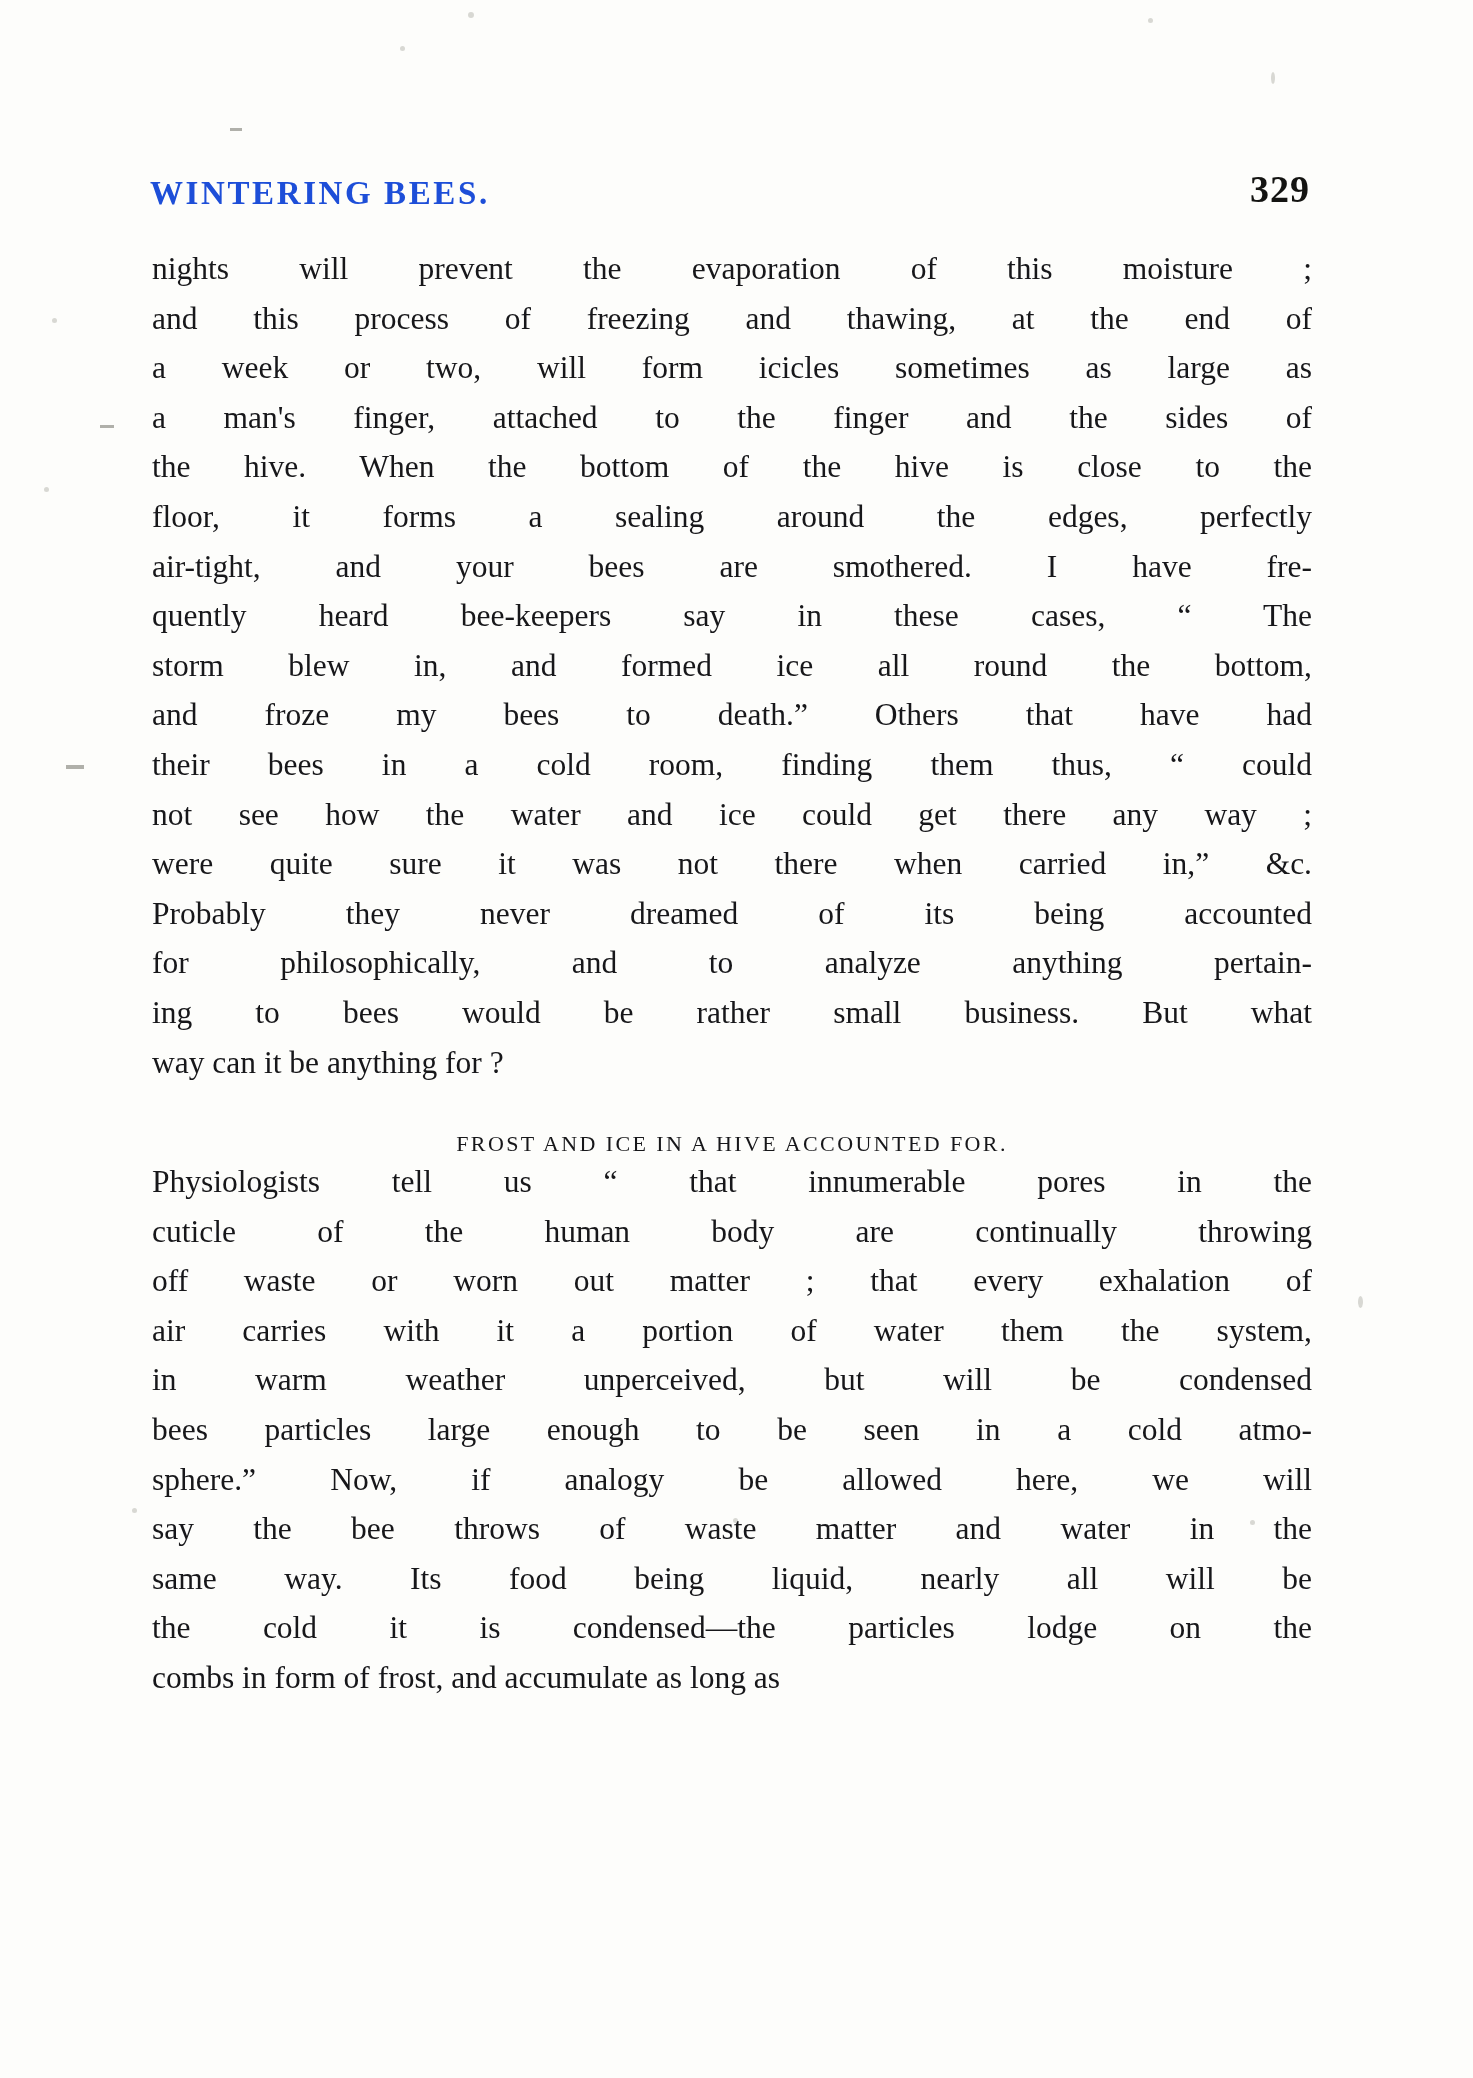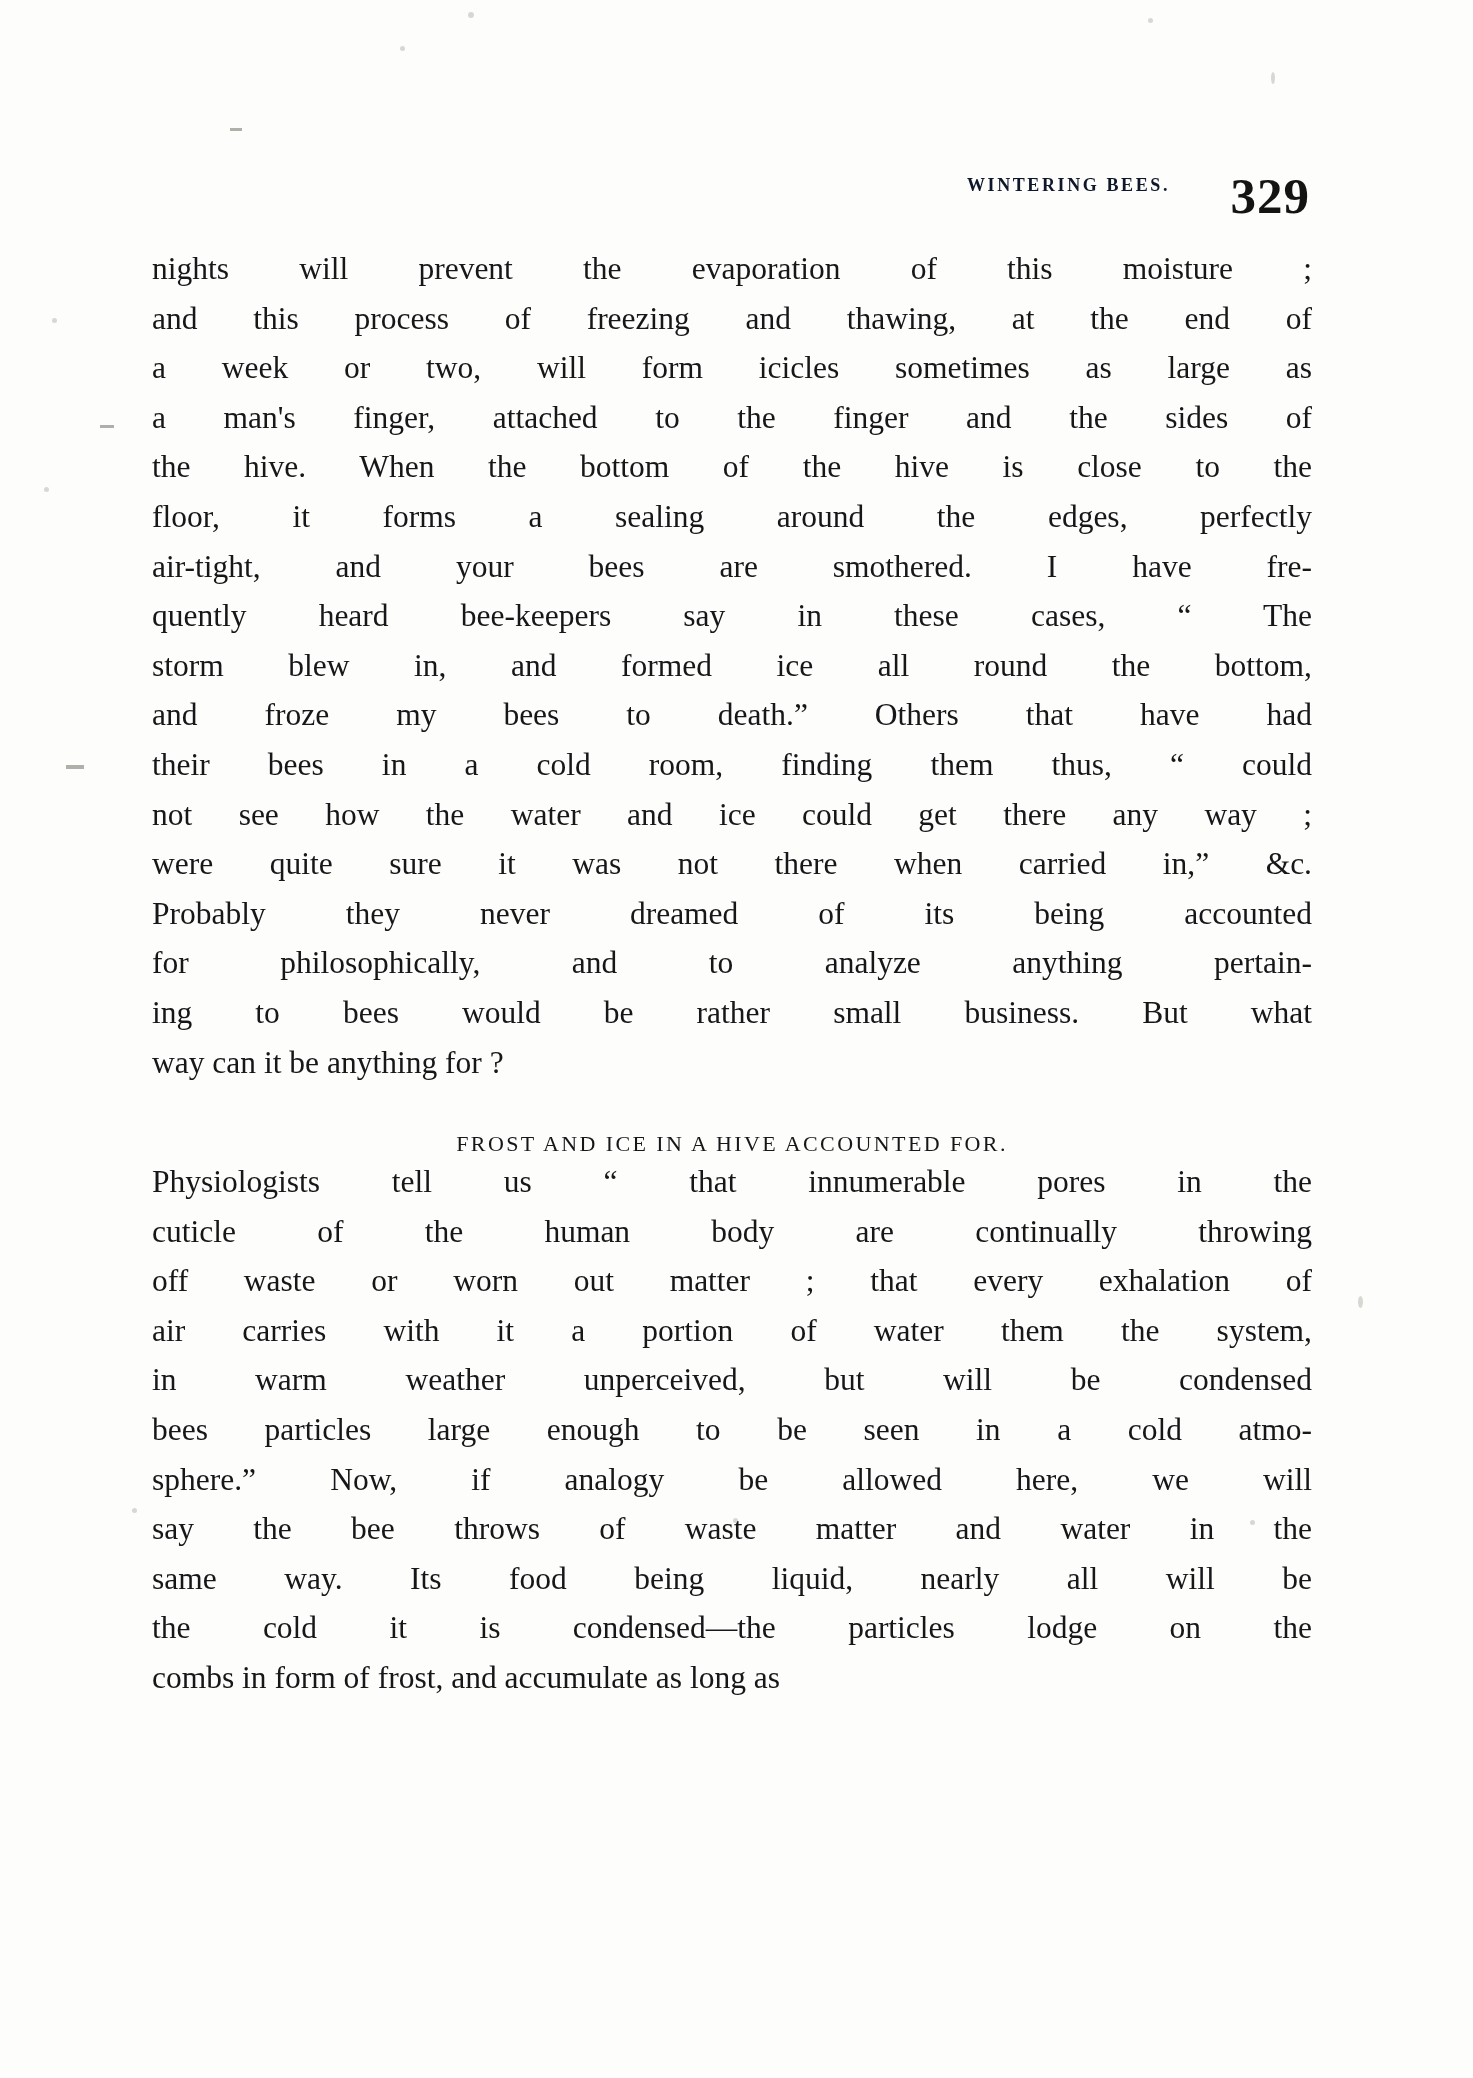--- a/index.html
+++ b/index.html
@@ -28,33 +28,33 @@
     left: 150px;
     top: 175px;
     width: 1160px;
     height: 48px;
   }
   .running-title {
     position: absolute;
     left: 0;
     top: 0;
     width: 1020px;
-    text-align: right;
-    font-size: 18px;
+    text-align: left;
+    font-size: 33px;
     letter-spacing: 2.6px;
     font-weight: bold;
     font-variant: small-caps;
     text-transform: uppercase;
-    color: #0f172a;
+    color: #1d4ed8;
   }
   .page-number {
     position: absolute;
     right: 0;
     top: -8px;
-    font-size: 51px;
+    font-size: 38px;
     font-weight: bold;
     letter-spacing: 1px;
     color: #141412;
   }
   
   .textblock {
     position: absolute;
     left: 152px;
     top: 244px;
     width: 1160px;

